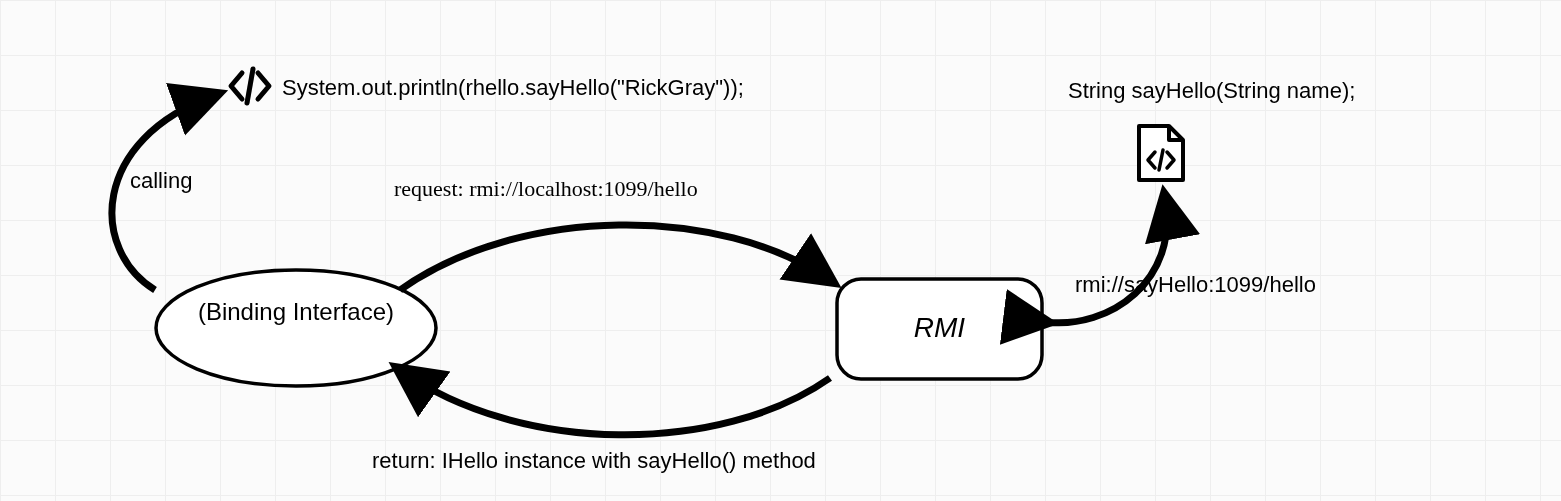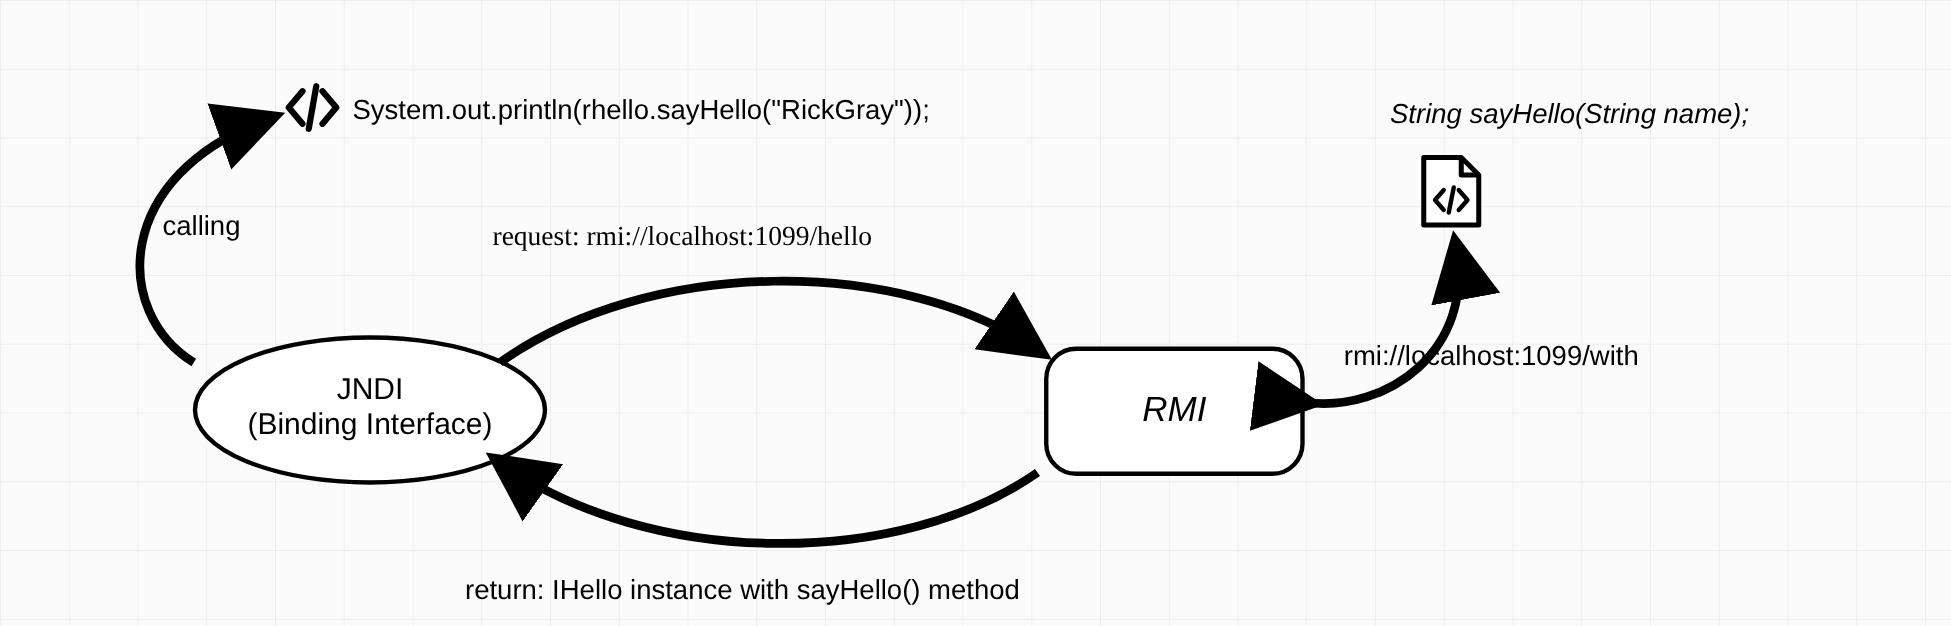--- a/index.html
+++ b/index.html
@@ -67,33 +67,32 @@
   <path d="M155 290 C 90 250, 90 140, 215 95" fill="none" stroke="#000" stroke-width="7" marker-end="url(#arrowhead)"></path>
 
   <path d="M400 290 C 520 205, 720 205, 830 280" fill="none" stroke="#000" stroke-width="7" marker-end="url(#arrowhead)"></path>
 
   <path d="M830 378 C 720 455, 520 455, 400 370" fill="none" stroke="#000" stroke-width="7" marker-end="url(#arrowhead)"></path>
 
   <path d="M1045 322 C 1110 330, 1180 280, 1165 198" fill="none" stroke="#000" stroke-width="7" marker-start="url(#arrowhead)" marker-end="url(#arrowhead)"></path>
 </svg>
 
 <div class="node-label" style="left:196px; top:298px; width:200px;">
-  <div>JNDI</div>
   <div>(Binding Interface)</div>
 </div>
 
 <div class="node-label" style="left:837px; top:312px; width:205px; font-size:28px;font-style:italic;">
   <span>RMI</span>
 </div>
 
 <div class="label" style="left:282px; top:75px;">System.out.println(rhello.sayHello("RickGray"));</div>
 
-<div class="label" style="left:1112px; top:78px;font-style:italic;">String sayHello(String name);</div>
+<div class="label" style="left:1068px; top:78px;">String sayHello(String name);</div>
 
 <div class="label" style="left:130px; top:168px;">calling</div>
 
 <div class="label" style="left:394px; top:176px;font-family:Liberation Serif, serif;">request: rmi://localhost:1099/hello</div>
 
-<div class="label" style="left:372px; top:448px;margin-top:11px;">return: IHello instance with sayHello() method</div>
+<div class="label" style="left:372px; top:448px;">return: IHello instance with sayHello() method</div>
 
 <div class="label" style="left:1075px; top:270px; white-space:normal; line-height:1.35;">
-  <div>rmi://localhost:1099/with</div>
+  <div>rmi://sayHello:1099/hello</div>
 </div>
 
 </body></html>

